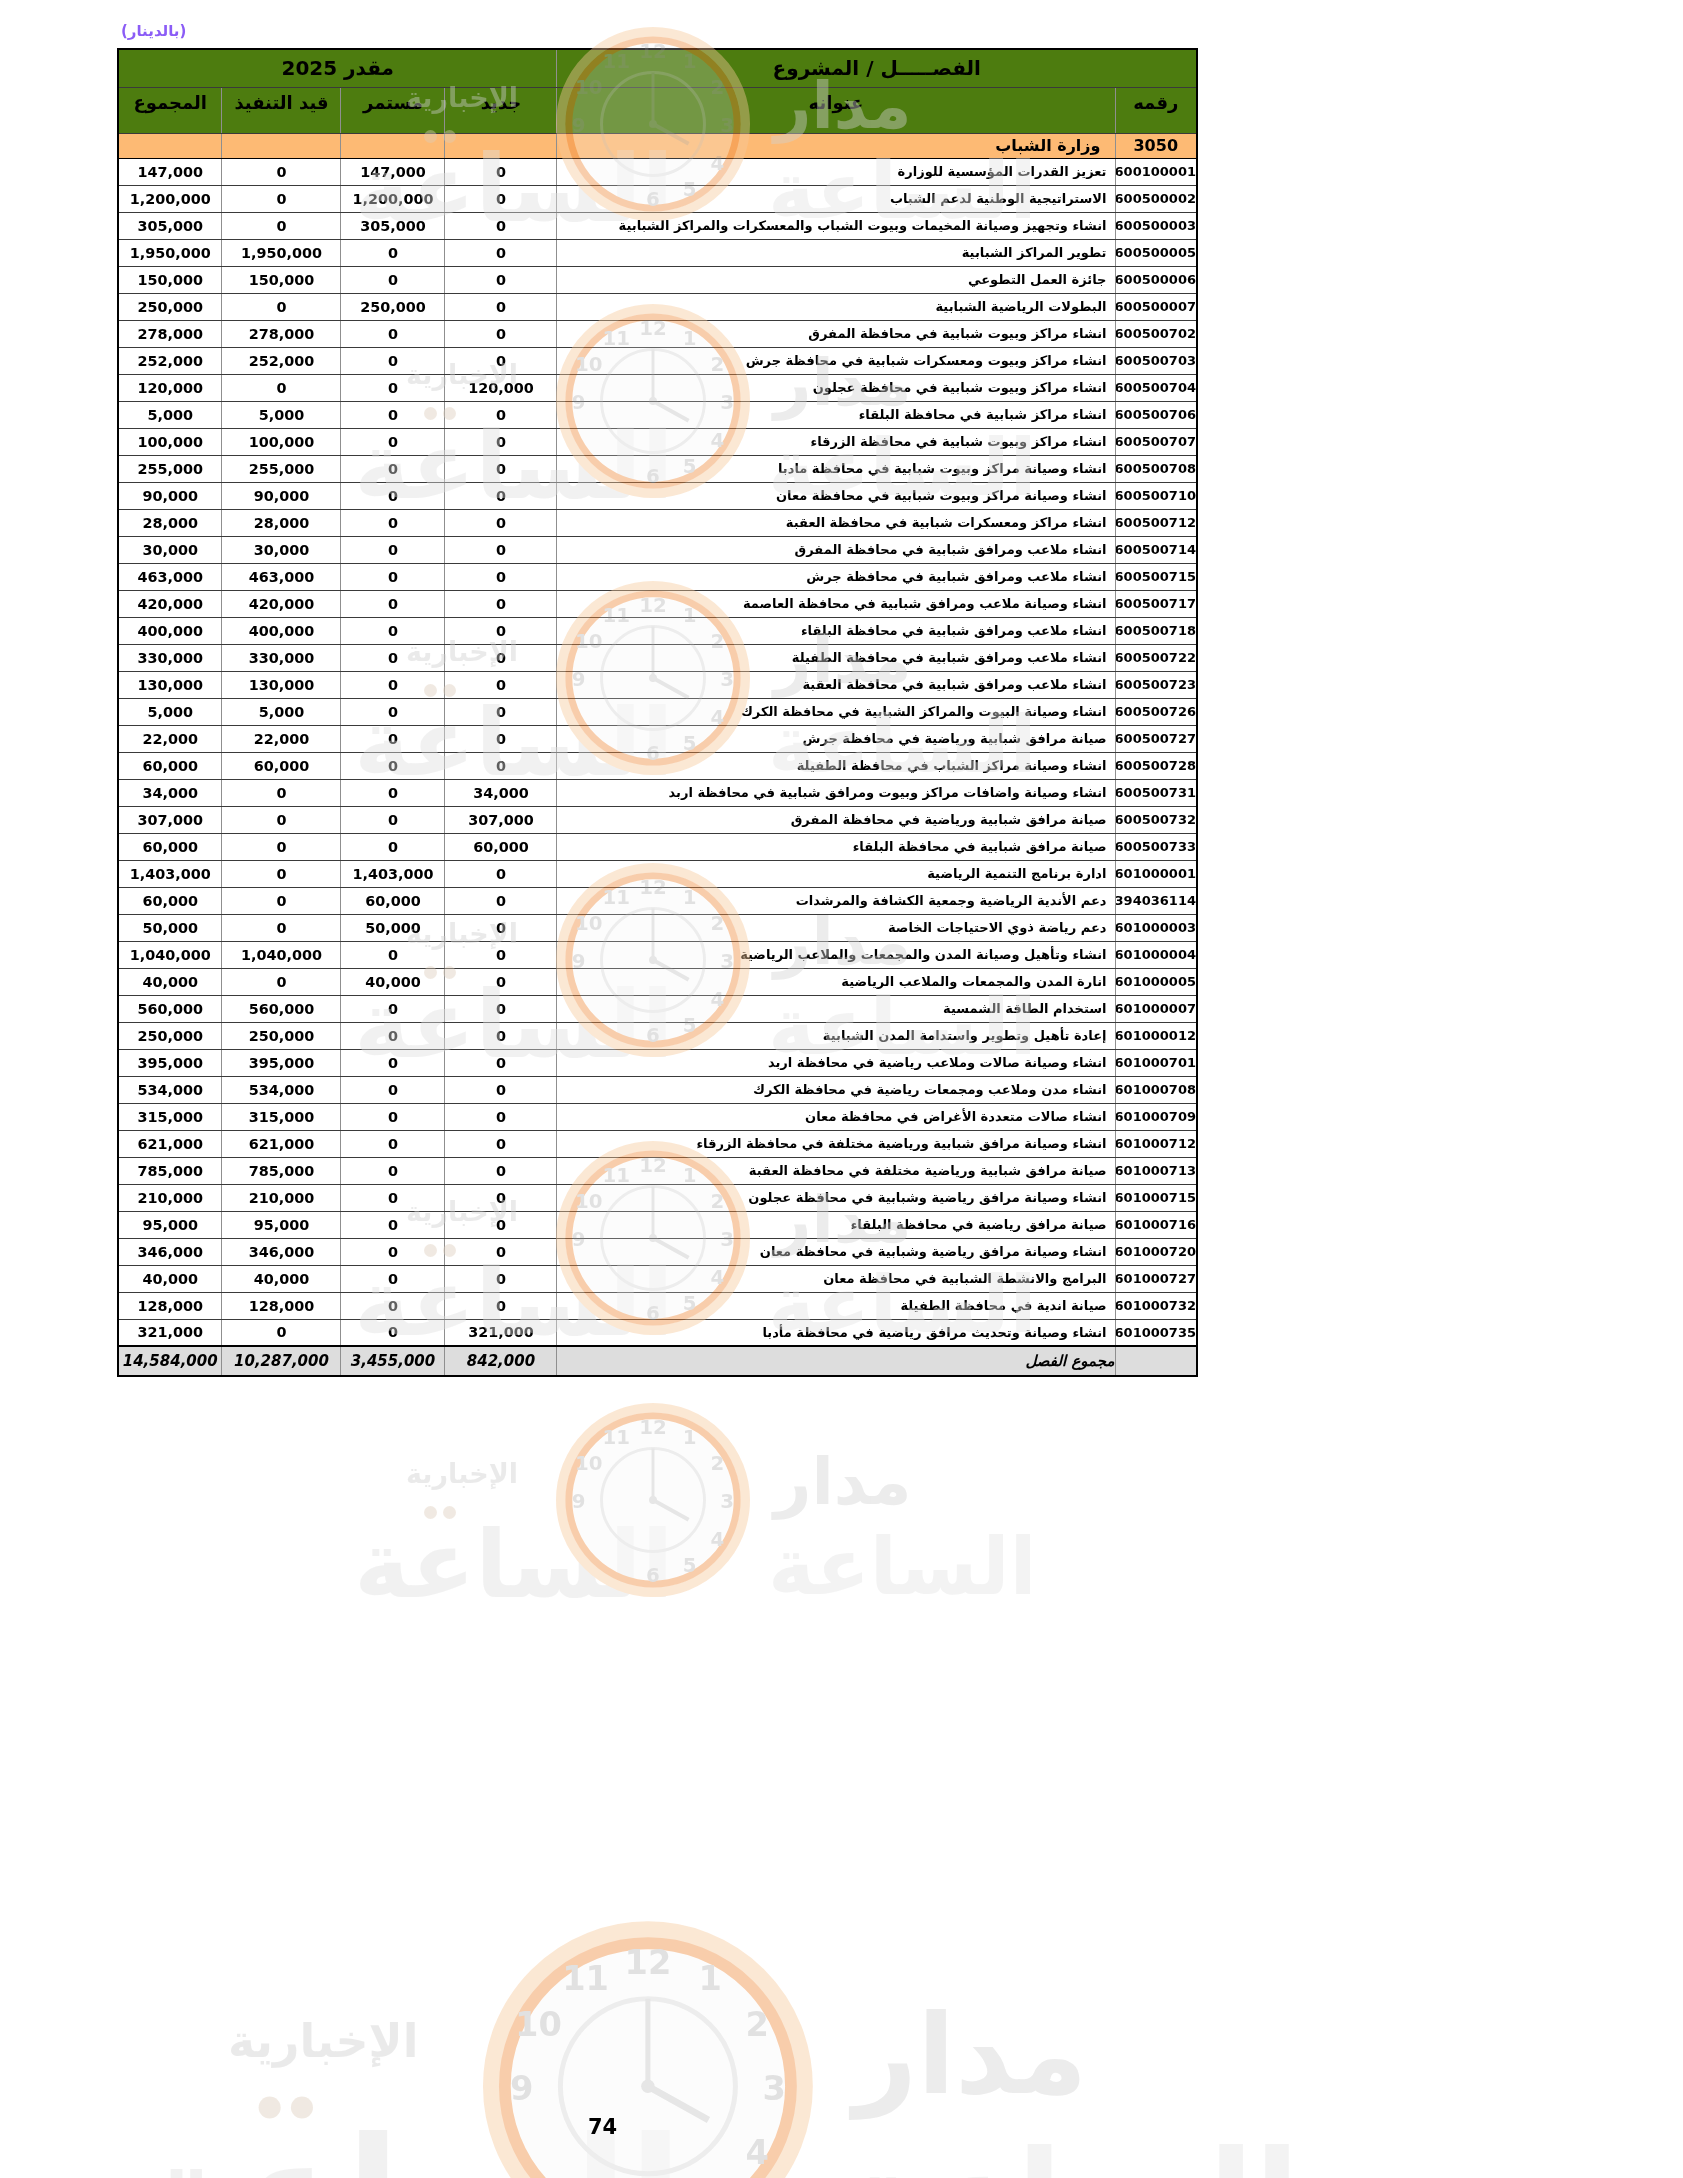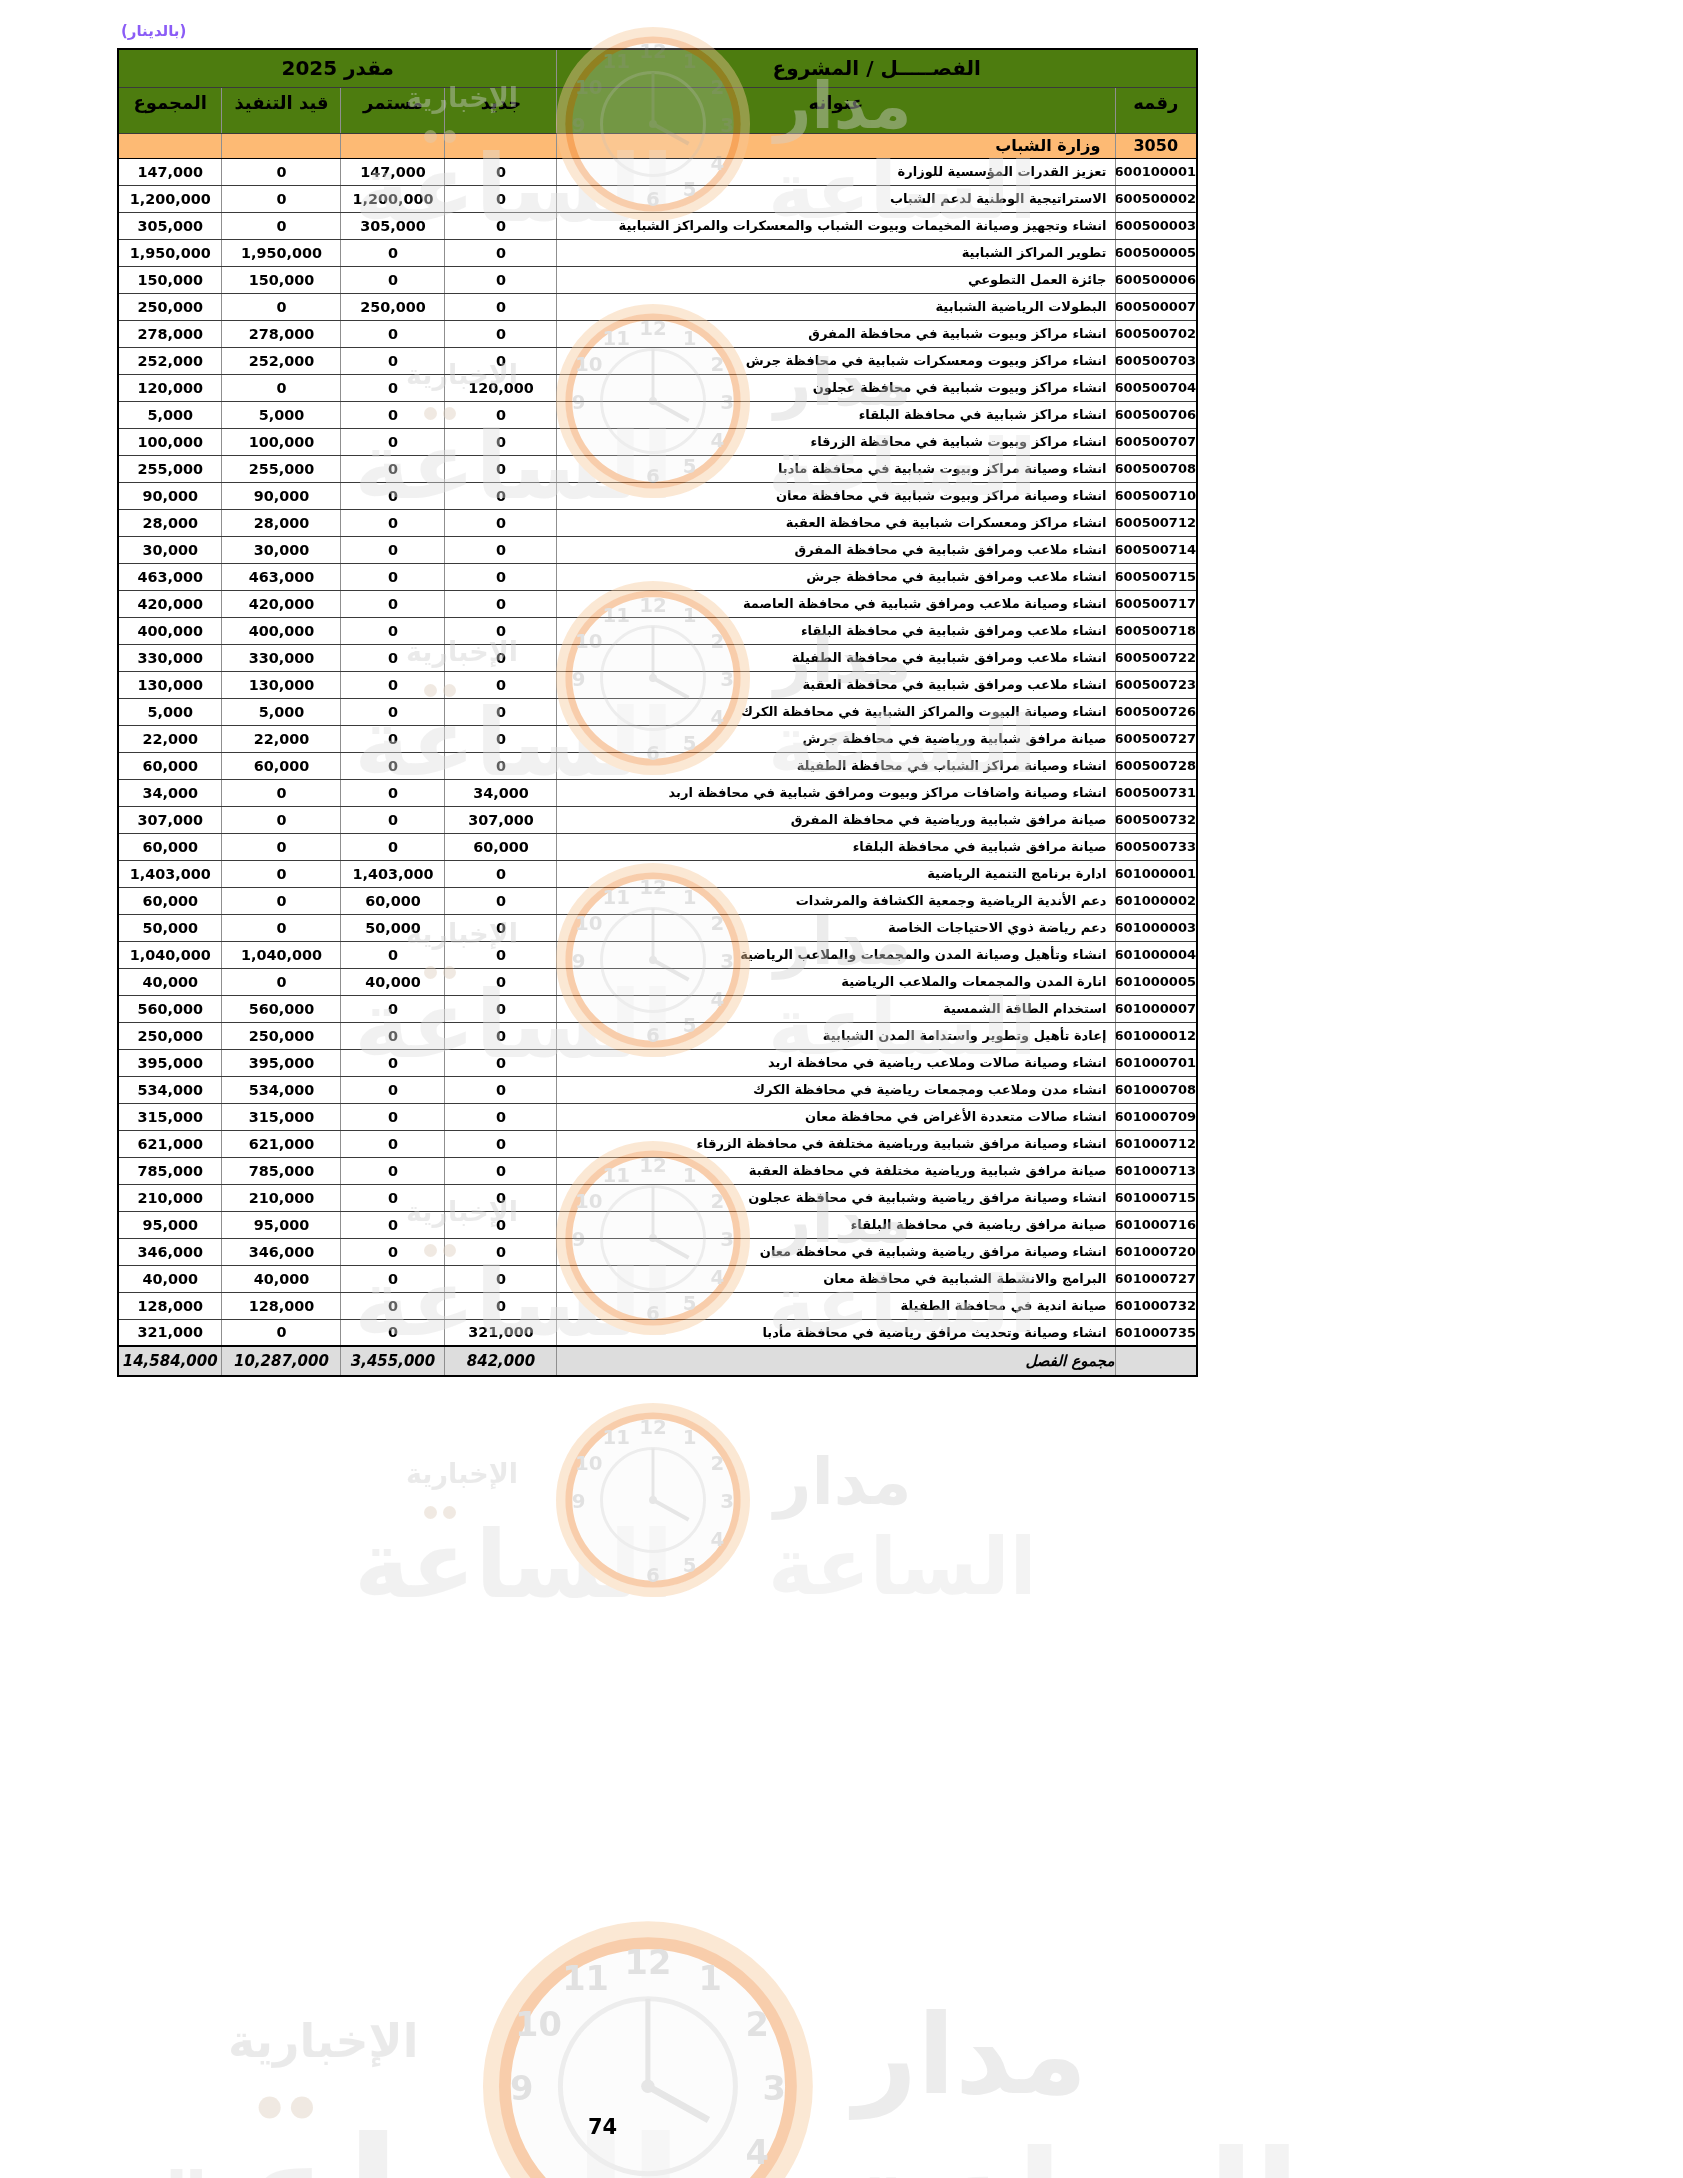--- a/index.html
+++ b/index.html
@@ -574,21 +574,21 @@
   </tr>
           <tr class="data-row">
     <td class="c-id">601000001</td>
     <td class="c-title">ادارة برنامج التنمية الرياضية</td>
     <td class="c-num">0</td>
     <td class="c-num">1,403,000</td>
     <td class="c-num">0</td>
     <td class="c-num">1,403,000</td>
   </tr>
           <tr class="data-row">
-    <td class="c-id">601000002</td>
+    <td class="c-id">394036114</td>
     <td class="c-title">دعم الأندية الرياضية وجمعية الكشافة والمرشدات</td>
     <td class="c-num">0</td>
     <td class="c-num">60,000</td>
     <td class="c-num">0</td>
     <td class="c-num">60,000</td>
   </tr>
           <tr class="data-row">
     <td class="c-id">601000003</td>
     <td class="c-title">دعم رياضة ذوي الاحتياجات الخاصة</td>
     <td class="c-num">0</td>

